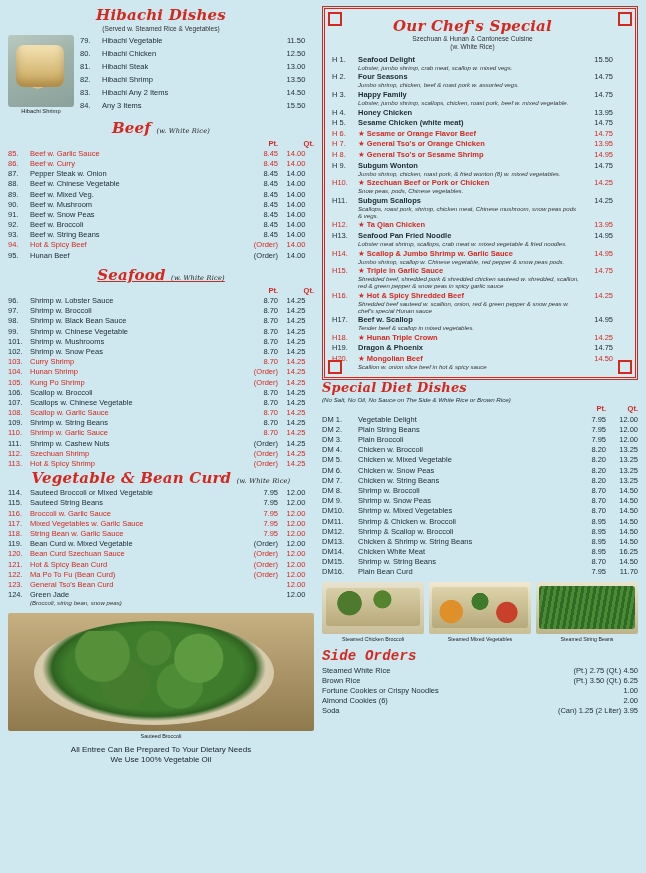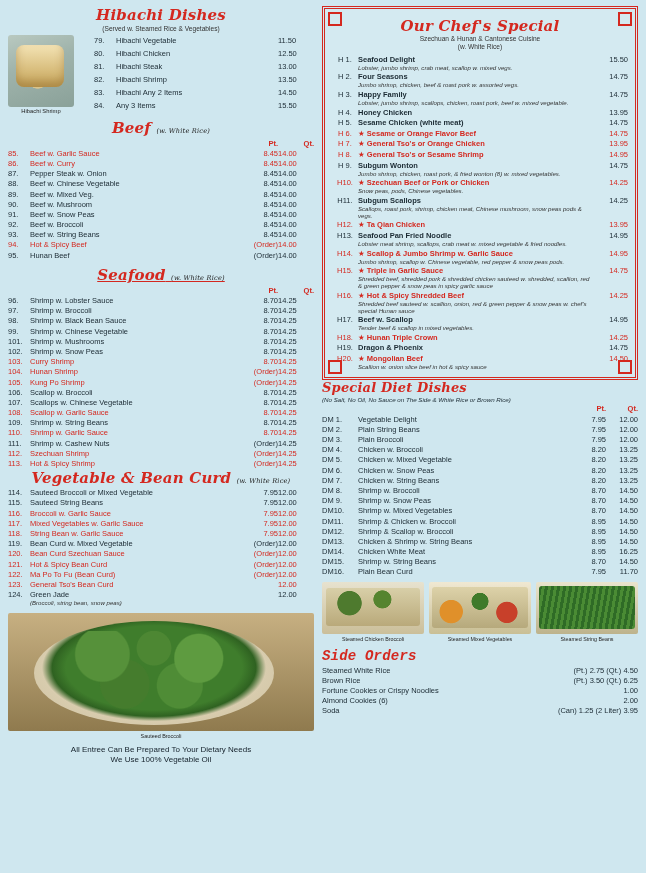--- a/index.html
+++ b/index.html
@@ -31,62 +31,62 @@
   .sub {
     text-align:center; font-size:6.6px; color:#333; margin-bottom:3px;
   }
   .whiterice { font-size:6.6px; font-style:italic; color:#222; font-weight:normal;}
 
   table.menu { width:100%; border-collapse:collapse; }
   table.menu td { padding:0.6px 0; vertical-align:top; font-size:7.5px; }
   td.num { width:22px; text-align:left; padding-left:2px; }
   td.name { }
   td.p1 { width:34px; text-align:right; }
-  td.p2 { width:36px; text-align:left; }
+  td.p2 { width:36px; text-align:center; }
   .red { color:#d4281f; }
   .hdrrow td { font-size:6.6px; color:#d4281f; text-align:right; font-weight:bold; }
   .desc { font-size:6.1px; font-style:italic; color:#333; display:block; line-height:1.15; }
 
   
-  .hib-wrap { display:flex; gap:20px; }
+  .hib-wrap { display:flex; gap:6px; }
   .hib-img {
     width:66px; height:72px; flex:0 0 66px;
     border-radius:3px;
     background:
       radial-gradient(circle at 30% 35%, #e8d8a8 0 14%, transparent 15%),
       radial-gradient(circle at 60% 28%, #efe2b6 0 12%, transparent 13%),
       radial-gradient(circle at 45% 60%, #d9c48c 0 18%, transparent 19%),
       linear-gradient(160deg,#b9c9c0 0%, #9fb3ab 40%, #8aa199 100%);
       position:relative; overflow:hidden;
   }
   .hib-img:after{
     content:"";position:absolute;left:8px;top:10px;width:48px;height:42px;border-radius:8px;
     background:linear-gradient(180deg,#f3e3b4,#d8bd7c 60%,#c9a95f);
     box-shadow:inset 0 -6px 8px rgba(140,100,40,.45);
   }
   .cap { font-size:5.8px; text-align:center; margin-top:1px; color:#222; }
 
   
   .chefbox {
     border: 3px double #d4281f;
-    padding: 8px 7px 6px 7px;
+    padding: 8px 22px 6px 7px;
     position: relative;
     background: rgba(255,255,255,0.12);
   }
   .chefbox .corner {
     position:absolute; width:14px; height:14px; border:2px solid #d4281f;
   }
   .c-tl { left:3px; top:3px; border-right:none; border-bottom:none; }
   .c-tr { right:3px; top:3px; border-left:none; border-bottom:none; }
   .c-bl { left:3px; bottom:3px; border-right:none; border-top:none; }
   .c-br { right:3px; bottom:3px; border-left:none; border-top:none; }
 
   table.chef { width:100%; border-collapse:collapse; }
   table.chef td { vertical-align:top; padding:0.8px 0; font-size:7.5px; }
-  td.cnum { width:26px;text-align:center; }
+  td.cnum { width:26px; }
   td.cprice { width:34px; text-align:right; }
   .star { color:#d4281f; }
 
   
   .sd td { font-size:7.3px; padding:0.55px 0; }
   td.sdnum { width:36px; }
   td.sdp { width:30px; text-align:right; }
   td.sdq { width:32px; text-align:right; }
 
   

